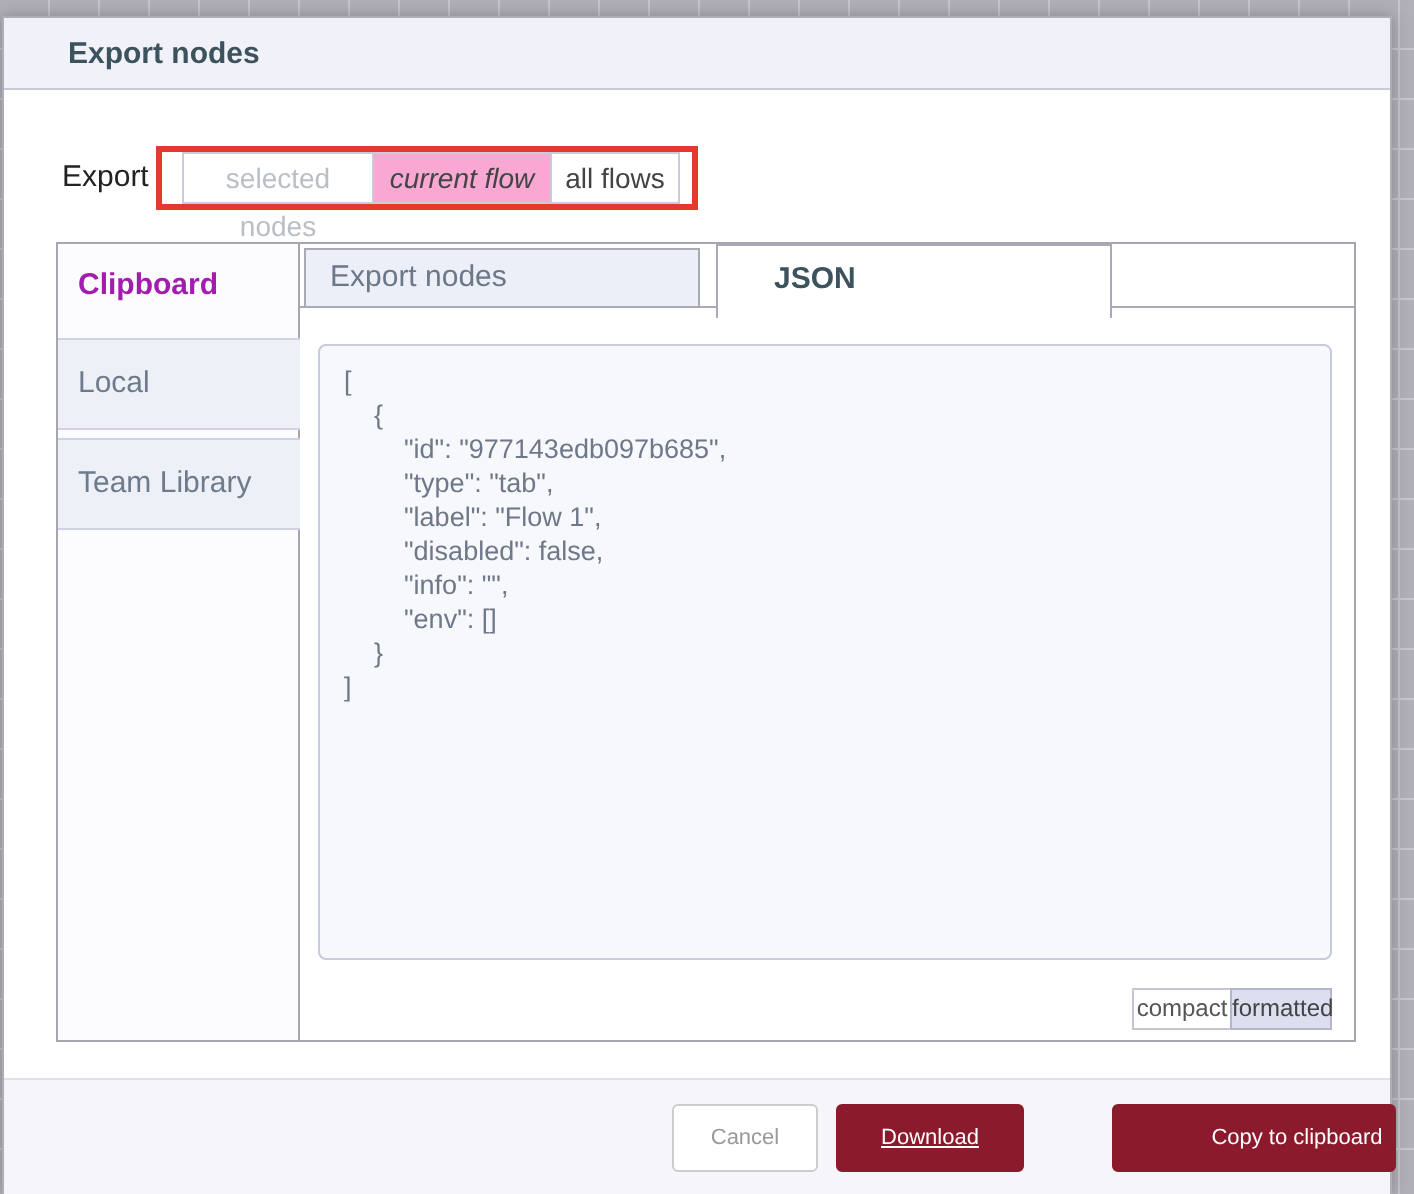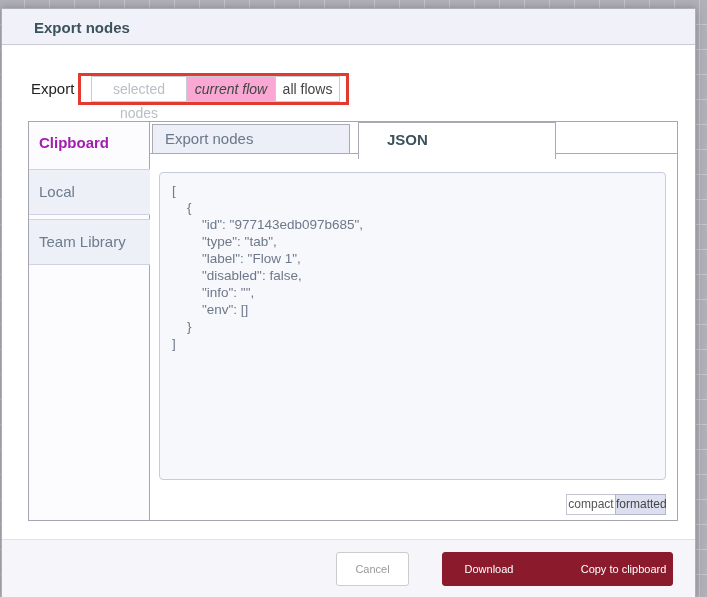--- a/index.html
+++ b/index.html
@@ -105,22 +105,22 @@
   .footer {
     position:absolute; left:0; top:530px; width:100%; height:59px;
     background:#f6f6fa; border-top:1px solid #e0e1ea;
   }
   .footer button {
     position:absolute; top:12px; height:34px; border-radius:3px;
     font-family:"Liberation Sans", sans-serif; font-size:11px; cursor:pointer;
   }
   .btn-cancel { left:334px; width:73px; background:#fff; border:1px solid #ccc; color:#999; }
   .btn-red { background:#8b1a2d; border:1px solid #8b1a2d; color:#fff; }
-  .btn-download { left:440px; width:94px; }
-  .btn-copy { left:529px; width:142px;padding-left:43px; }
+  .btn-download { left:416px; width:94px;text-decoration:underline; }
+  .btn-copy { left:554px; width:142px;padding-left:43px; }
 </style>
 </head>
 <body>
 
 <div class="dialog">
 
   <div class="dlg-header">
     <div class="dlg-title">Export nodes</div>
   </div>
 

